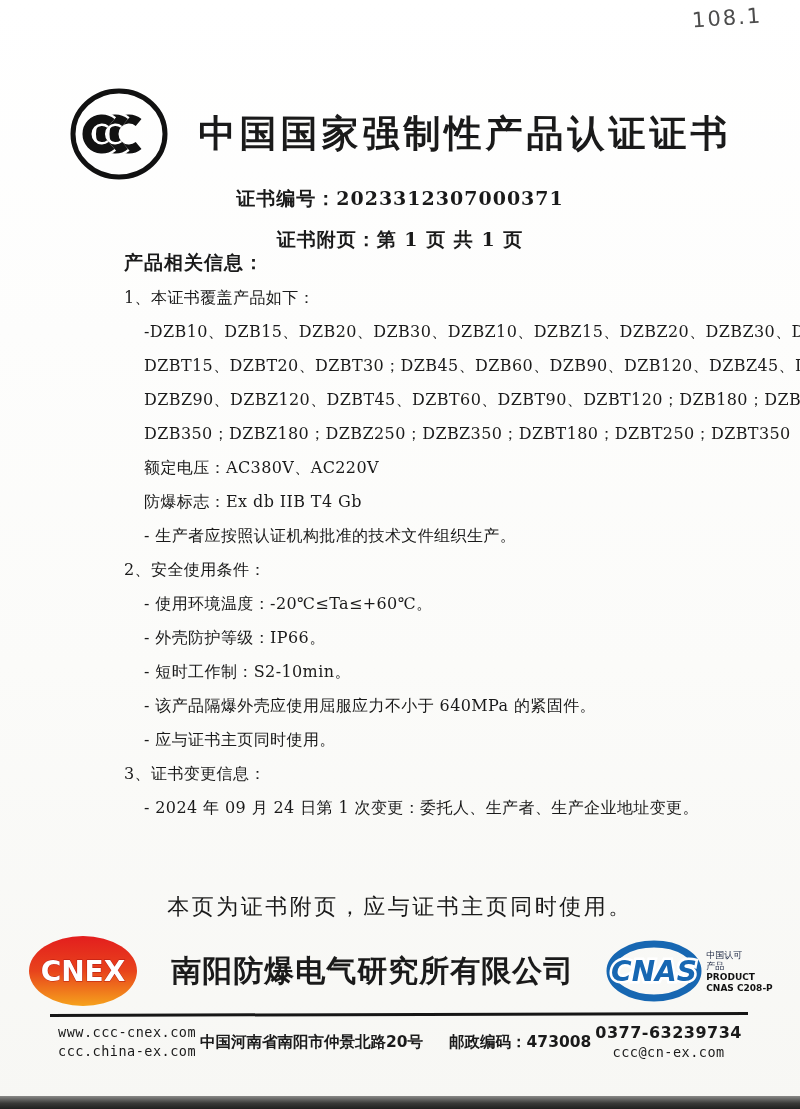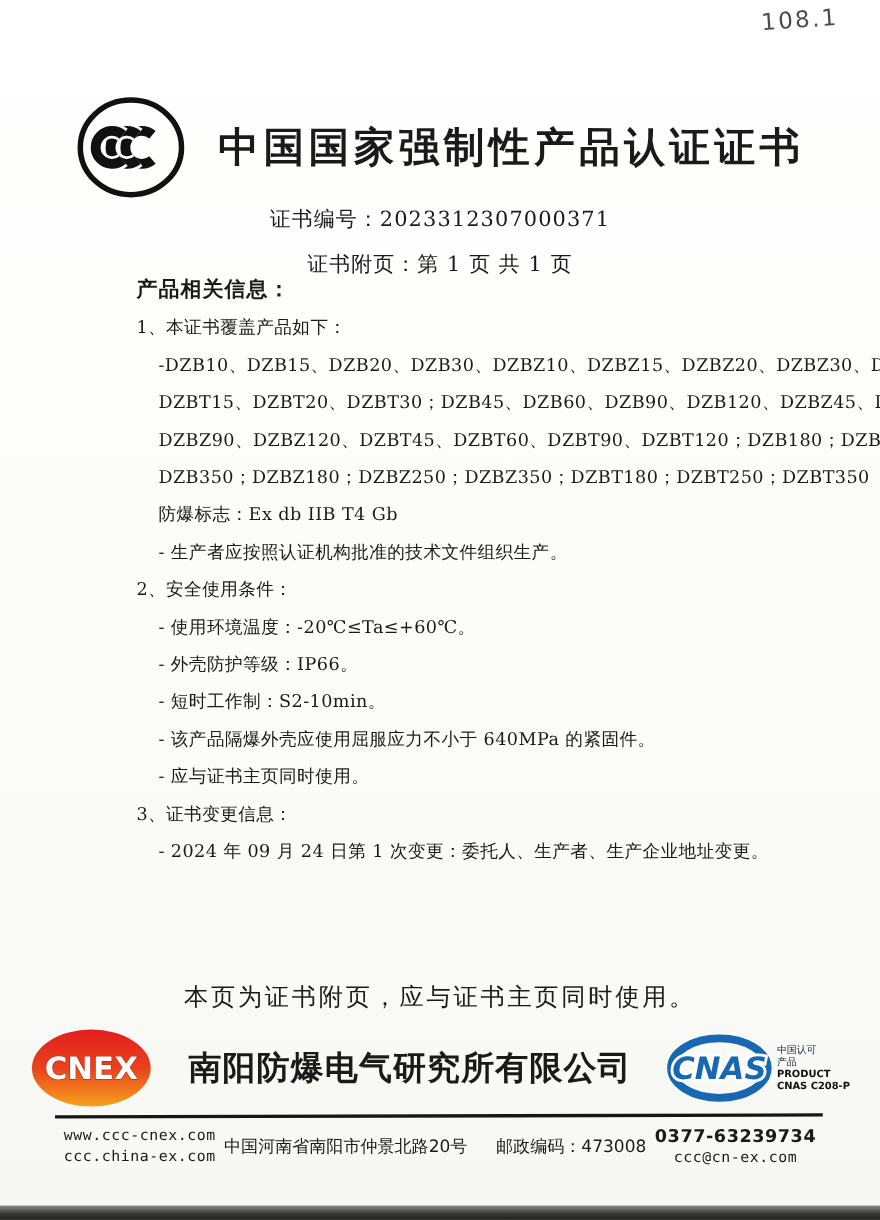--- a/index.html
+++ b/index.html
@@ -25,21 +25,21 @@
     position:absolute;top:86px;left:0;right:0;
     display:flex;justify-content:center;align-items:center;gap:30px;
   }
   .ccc-logo{width:100px;height:96px;flex:0 0 auto;}
   .doc-title{
     font-size:37px;font-weight:600;letter-spacing:4px;
     white-space:nowrap;
   }
   
   .cert-block{position:absolute;top:186px;left:0;right:0;text-align:center;}
-  .cert-line{font-size:19px;font-weight:normal;margin:0 0 15px 0;letter-spacing:1px;}
+  .cert-line{font-size:19px;font-weight:bold;margin:0 0 15px 0;letter-spacing:1px;}
   
   .body{position:absolute;top:250px;left:124px;right:56px;}
   .section-heading{font-size:19px;font-weight:bold;margin:0 0 14px 0;letter-spacing:1px;}
   .body p{margin:0 0 18px 0;font-size:16px;line-height:16px;white-space:nowrap;letter-spacing:.4px;}
   .body p.lvl2{margin-left:20px;}
   
   .closing{
     position:absolute;top:892px;left:0;right:0;
     text-align:center;font-size:22px;letter-spacing:2.5px;white-space:nowrap;
   }
@@ -71,21 +71,21 @@
     position:absolute;top:1023px;left:58px;right:58px;
     display:flex;justify-content:space-between;align-items:center;
   }
   .footer-left div{
     font-family:"DejaVu Sans Mono","Liberation Mono",monospace;
     font-size:13.5px;line-height:19px;letter-spacing:.5px;
   }
   .footer-center{
     display:flex;gap:26px;align-items:center;
     font-family:"DejaVu Sans","Liberation Sans",sans-serif;
-    font-size:15.5px;font-weight:400;white-space:nowrap;justify-content:flex-end;
+    font-size:15.5px;font-weight:700;white-space:nowrap;justify-content:flex-end;
   }
   .footer-right{text-align:center;}
   .footer-right .phone{
     font-family:"DejaVu Sans","Liberation Sans",sans-serif;
     font-size:16px;font-weight:600;line-height:20px;letter-spacing:.5px;
   }
   .footer-right .email{
     font-family:"DejaVu Sans Mono","Liberation Mono",monospace;
     font-size:13.5px;line-height:18px;letter-spacing:.5px;
   }
@@ -122,20 +122,21 @@
     <div class="cert-line">证书附页：第 1 页  共 1 页</div>
   </div>
 
   <div class="body">
     <div class="section-heading">产品相关信息：</div>
     <p class="lvl1">1、本证书覆盖产品如下：</p>
     <p class="lvl2">-DZB10、DZB15、DZB20、DZB30、DZBZ10、DZBZ15、DZBZ20、DZBZ30、DZBT10、</p>
     <p class="lvl2">DZBT15、DZBT20、DZBT30；DZB45、DZB60、DZB90、DZB120、DZBZ45、DZBZ60、</p>
     <p class="lvl2">DZBZ90、DZBZ120、DZBT45、DZBT60、DZBT90、DZBT120；DZB180；DZB250；</p>
     <p class="lvl2">DZB350；DZBZ180；DZBZ250；DZBZ350；DZBT180；DZBT250；DZBT350</p>
+    <p class="lvl2">额定电压：AC380V、AC220V</p>
     <p class="lvl2">防爆标志：Ex db IIB T4 Gb</p>
     <p class="lvl2">- 生产者应按照认证机构批准的技术文件组织生产。</p>
     <p class="lvl1">2、安全使用条件：</p>
     <p class="lvl2">- 使用环境温度：-20℃≤Ta≤+60℃。</p>
     <p class="lvl2">- 外壳防护等级：IP66。</p>
     <p class="lvl2">- 短时工作制：S2-10min。</p>
     <p class="lvl2">- 该产品隔爆外壳应使用屈服应力不小于 640MPa 的紧固件。</p>
     <p class="lvl2">- 应与证书主页同时使用。</p>
     <p class="lvl1">3、证书变更信息：</p>
     <p class="lvl2">- 2024 年 09 月 24 日第 1 次变更：委托人、生产者、生产企业地址变更。</p>

